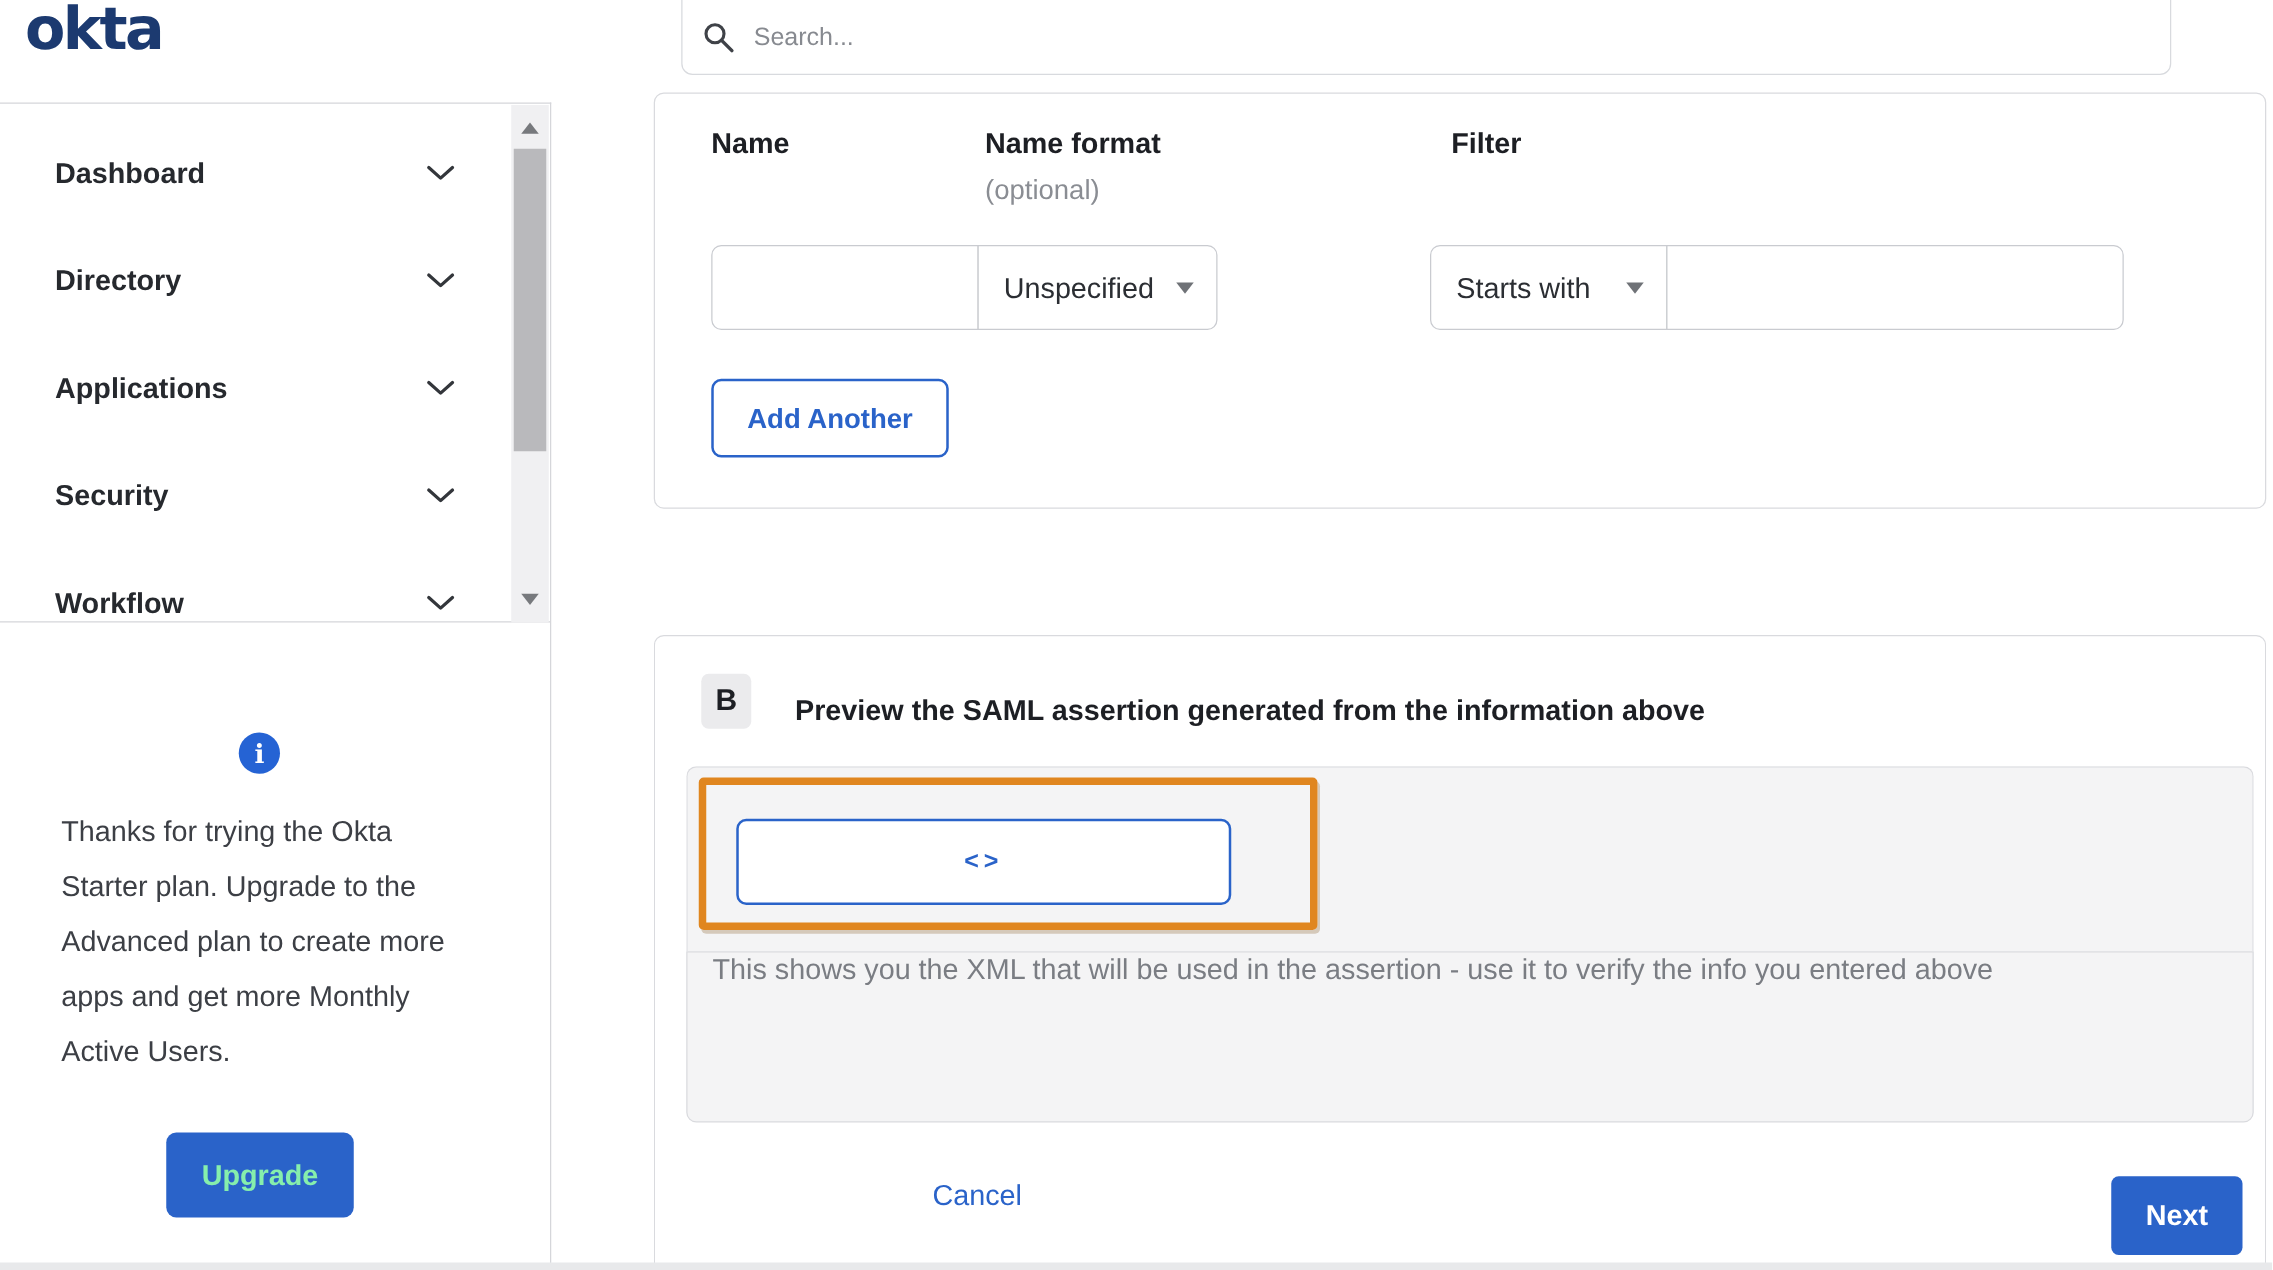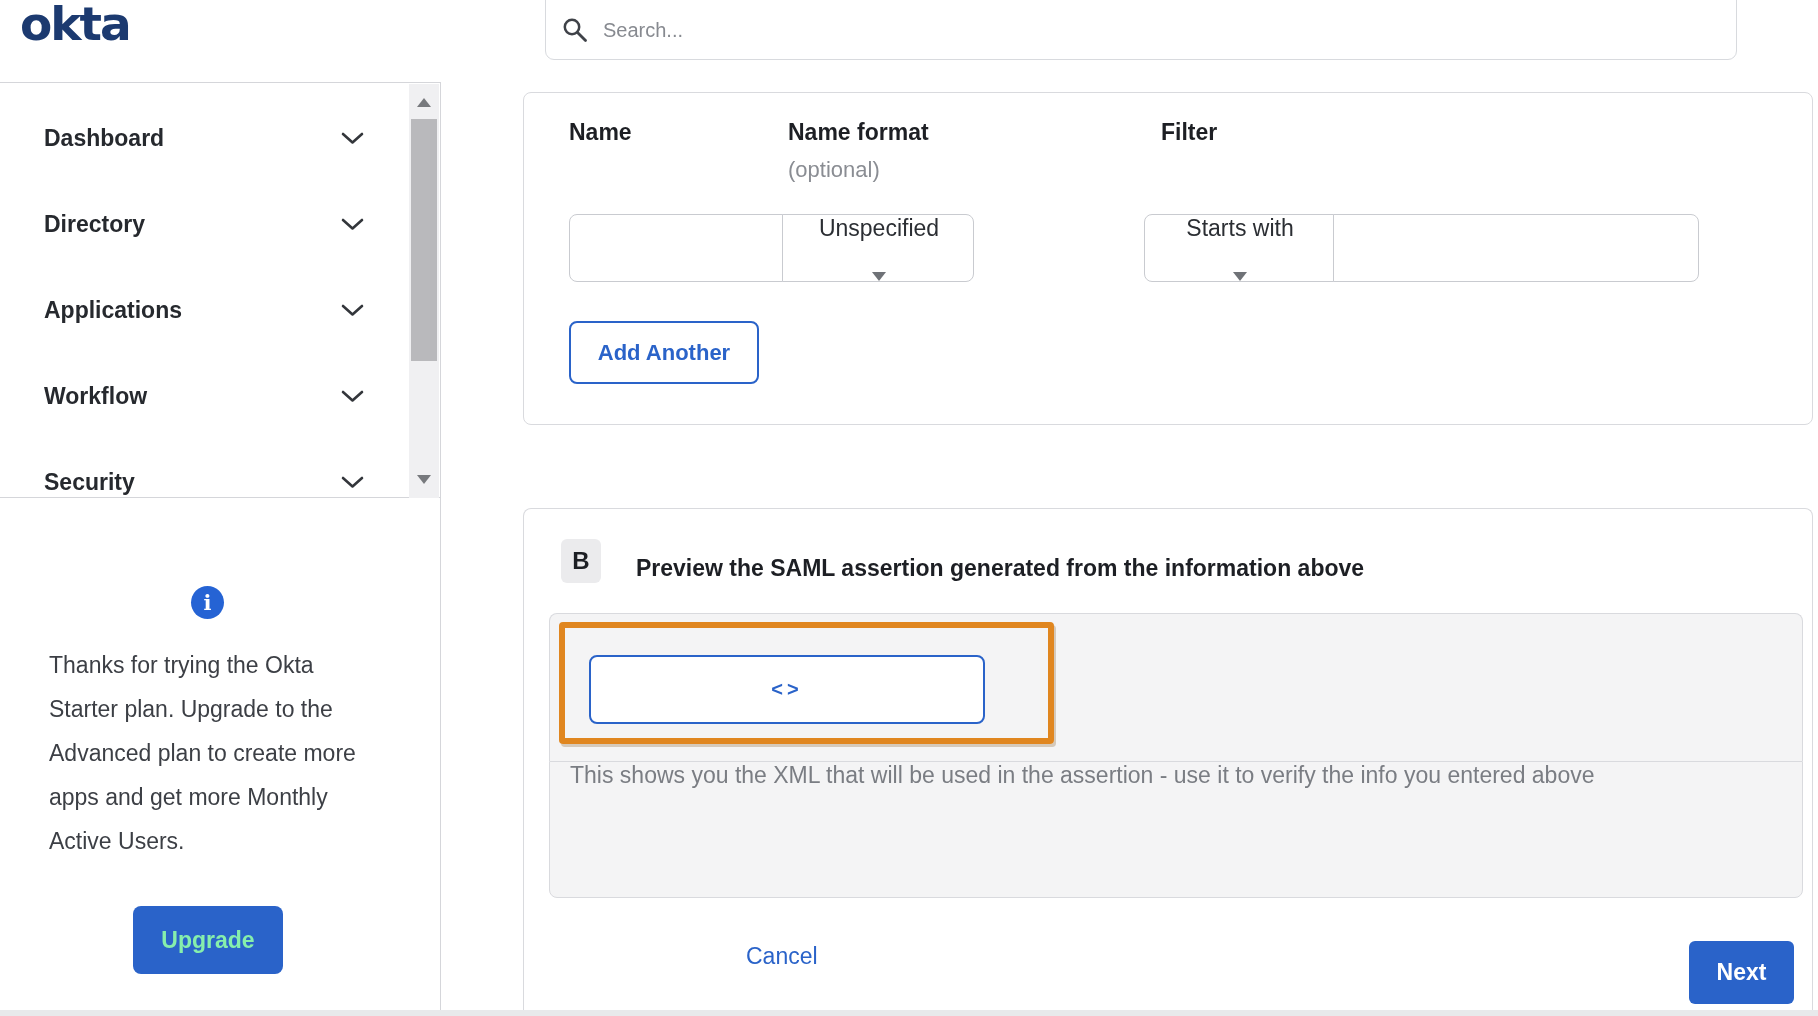--- a/index.html
+++ b/index.html
@@ -37,27 +37,27 @@
   .info-badge{position:absolute;left:191px;top:503px;width:33px;height:33px;border-radius:50%;
         background:#2563d4;color:#fff;display:flex;align-items:center;justify-content:center;
         font-size:21px;font-weight:700;font-family:"DejaVu Serif",serif;}
   .upgrade-msg{position:absolute;left:49px;top:560px;width:332px;
         font-size:23px;line-height:44px;color:#3c3f45;}
   .upgrade-btn{position:absolute;left:133px;top:823px;width:150px;height:68px;background:#2a63c9;
         border:none;border-radius:8px;color:#86efac;font-size:23px;font-weight:700;cursor:pointer;}
 
   
   .card{position:absolute;background:#fff;border:1px solid #d9dade;}
-  .card1{left:523px;top:92px;width:1290px;height:333px;border-radius:8px;}
+  .card1{left:523px;top:74px;width:1290px;height:333px;border-radius:8px;}
   .card2{left:523px;top:508px;width:1290px;height:508px;border-radius:8px 8px 0 0;border-bottom:none;}
 
   .col-label{position:absolute;font-size:23px;font-weight:700;color:#1d1f24;}
   .col-sublabel{position:absolute;font-size:22px;color:#8a8d93;}
 
-  .field{position:absolute;top:121px;height:68px;border:1px solid #c9cbd0;background:#fff;flex-direction:column;}
+  .field{position:absolute;top:121px;height:68px;border:1px solid #c9cbd0;background:#fff;}
   .txt-input{outline:none;font-size:22px;color:#2b2e33;padding:0 16px;}
   .sel{display:flex;align-items:center;justify-content:space-between;
         padding:0 18px 0 20px;font-size:23px;color:#2b2e33;cursor:pointer;}
   .sel .caret{width:0;height:0;border-left:7px solid transparent;border-right:7px solid transparent;
         border-top:9px solid #6f7277;}
   .add-another{position:absolute;left:45px;top:228px;width:190px;height:63px;background:#fff;
         border:2px solid #2a63c9;border-radius:8px;color:#2a63c9;font-size:22px;font-weight:700;cursor:pointer;}
 
   
   .b-badge{position:absolute;left:37px;top:30px;width:40px;height:44px;background:#ebebed;
@@ -122,29 +122,29 @@
       </div>
       <div class="menu-item">
         <span>Applications</span>
         <span class="chev">
           <svg width="23" height="13">
               <polyline points="2,2 11.5,10.5 21,2" fill="none" stroke="#33363b" stroke-width="2.6" stroke-linecap="round" stroke-linejoin="round"></polyline>
             </svg>
         </span>
       </div>
       <div class="menu-item">
+        <span>Security</span>
+        <span class="chev">
+          <svg width="23" height="13">
+              <polyline points="2,2 11.5,10.5 21,2" fill="none" stroke="#33363b" stroke-width="2.6" stroke-linecap="round" stroke-linejoin="round"></polyline>
+            </svg>
+        </span>
+      </div>
+      <div class="menu-item">
         <span>Workflow</span>
-        <span class="chev">
-          <svg width="23" height="13">
-              <polyline points="2,2 11.5,10.5 21,2" fill="none" stroke="#33363b" stroke-width="2.6" stroke-linecap="round" stroke-linejoin="round"></polyline>
-            </svg>
-        </span>
-      </div>
-      <div class="menu-item">
-        <span>Security</span>
         <span class="chev">
           <svg width="23" height="13">
               <polyline points="2,2 11.5,10.5 21,2" fill="none" stroke="#33363b" stroke-width="2.6" stroke-linecap="round" stroke-linejoin="round"></polyline>
             </svg>
         </span>
       </div>
     </div>
 
     <div class="vscroll">
       <div class="tri-up"></div>

